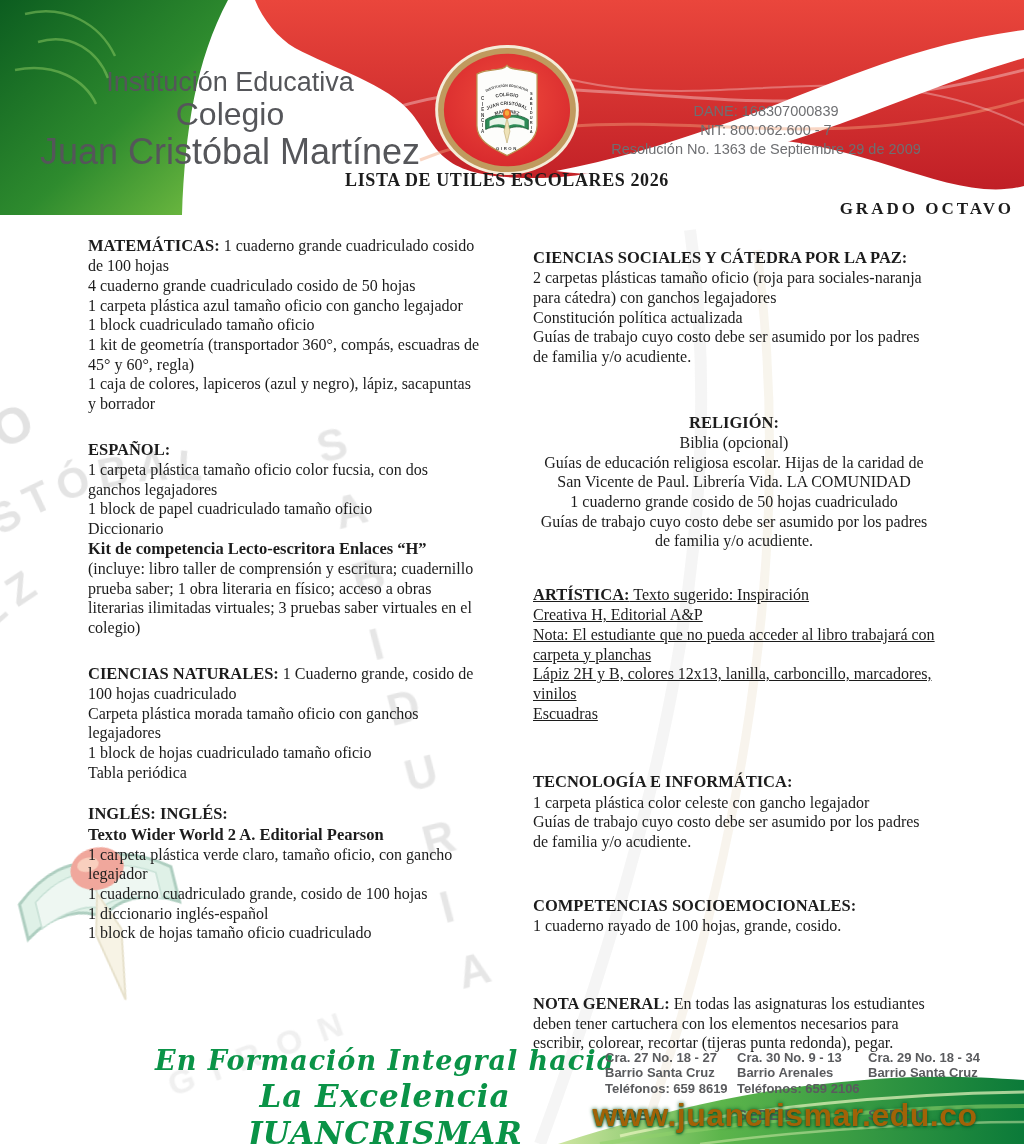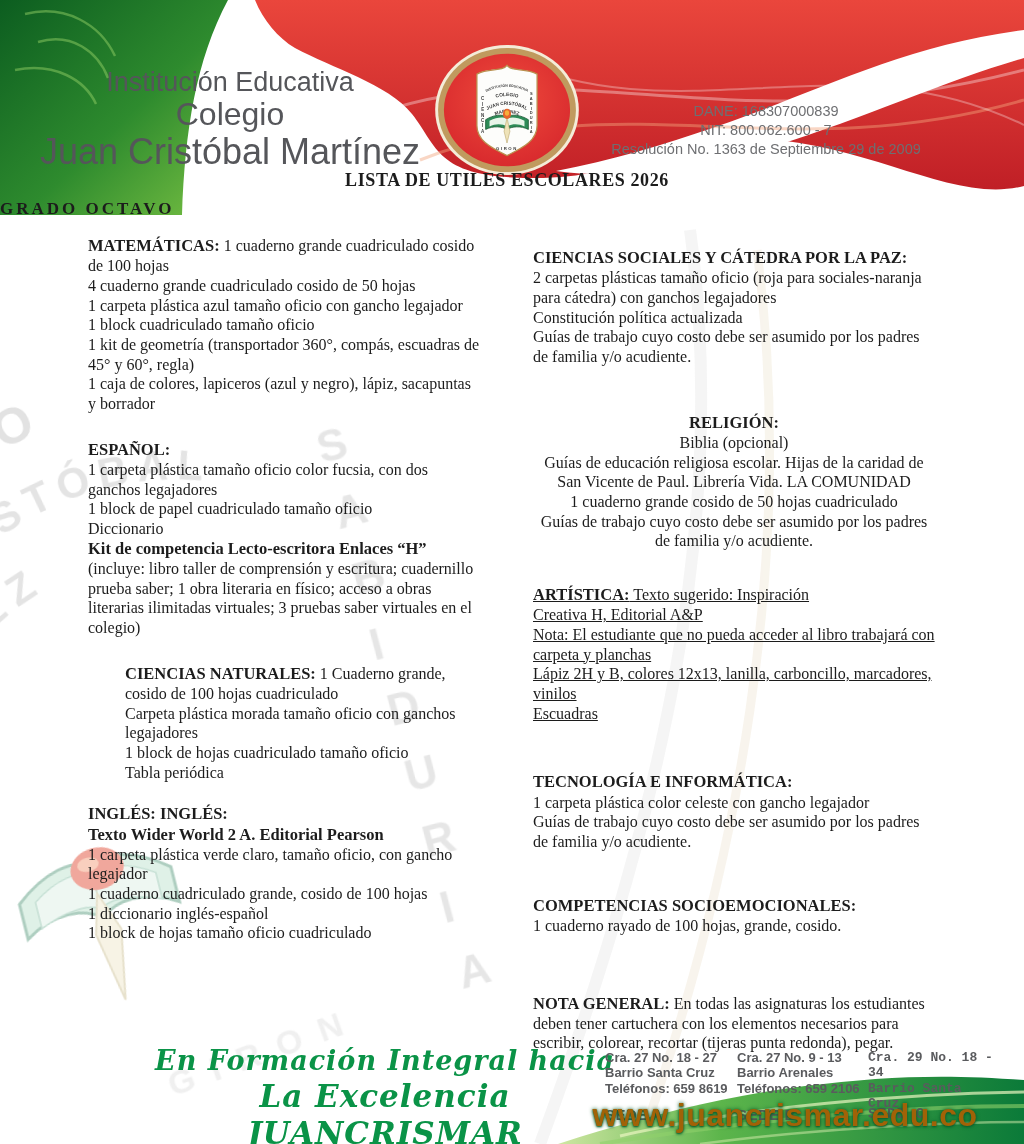--- a/index.html
+++ b/index.html
@@ -18,21 +18,21 @@
       font-family:"Liberation Sans",sans-serif;color:var(--header-gray,#55565a);}
   .school-name .l1{font-size:27px;line-height:1.08;}
   .school-name .l2{font-size:32px;line-height:1.08;}
   .school-name .l3{font-size:36px;line-height:1.1;white-space:nowrap;}
   .dane-block{position:absolute;left:598px;top:102px;width:336px;text-align:center;z-index:2;
       font-family:"Liberation Sans",sans-serif;font-size:14.5px;line-height:1.32;color:#6e6f72;}
   .crest{position:absolute;left:434px;top:44px;z-index:3;}
 
   .doc-title{position:absolute;left:0;top:170px;width:1014px;text-align:center;z-index:3;
       font-weight:bold;font-size:18px;letter-spacing:0.6px;}
-  .doc-subtitle{position:absolute;left:0;top:199px;width:1014px;text-align:left;z-index:3;
+  .doc-subtitle{position:absolute;left:0;top:199px;width:1014px;text-align:right;z-index:3;
       font-weight:bold;font-size:17px;letter-spacing:3px;}
 
   
   .col{position:absolute;z-index:2;font-size:16px;line-height:1.23;}
   .col-left{left:88px;top:236px;width:392px;}
   .col-right{left:533px;top:248px;width:402px;}
   .section .heading{font-weight:bold;font-size:16.5px;}
   .item.bold{font-weight:bold;font-size:16.5px;}
 
   
@@ -164,21 +164,21 @@
         <div class="item">1 caja de colores, lapiceros (azul y negro), lápiz, sacapuntas y borrador</div>
       </div>
       <div class="section" style="margin-top: 26px;">
         <div class="item"><span class="heading">ESPAÑOL:</span></div>
         <div class="item">1 carpeta plástica tamaño oficio color fucsia, con dos ganchos legajadores</div>
         <div class="item">1 block de papel cuadriculado tamaño oficio</div>
         <div class="item">Diccionario</div>
         <div class="item bold">Kit de competencia Lecto-escritora Enlaces “H”</div>
         <div class="item">(incluye: libro taller de comprensión y escritura; cuadernillo prueba saber; 1 obra literaria en físico; acceso a obras literarias ilimitadas virtuales; 3 pruebas saber virtuales en el colegio)</div>
       </div>
-      <div class="section" style="margin-top: 26px; margin-left: 37px;">
+      <div class="section" style="margin-top: 26px;">
         <div class="item"><span class="heading">CIENCIAS NATURALES:</span> 1 Cuaderno grande, cosido de 100 hojas cuadriculado</div>
         <div class="item">Carpeta plástica morada tamaño oficio con ganchos legajadores</div>
         <div class="item">1 block de hojas cuadriculado tamaño oficio</div>
         <div class="item">Tabla periódica</div>
       </div>
       <div class="section" style="margin-top: 22px;">
         <div class="item"><span class="heading">INGLÉS: INGLÉS:</span></div>
         <div class="item bold">Texto Wider World 2 A. Editorial Pearson</div>
         <div class="item">1 carpeta plástica verde claro, tamaño oficio, con gancho legajador</div>
         <div class="item">1 cuaderno cuadriculado grande, cosido de 100 hojas</div>
@@ -244,27 +244,27 @@
       <div class="sede" style="left: 605px; width: 128px;">
         <div class="info">
           <div>Cra. 27 No. 18 - 27</div>
           <div>Barrio Santa Cruz</div>
           <div>Teléfonos: 659 8619</div>
         </div>
         <div class="name">SEDE A</div>
       </div>
       <div class="sede" style="left: 737px; width: 128px;">
         <div class="info">
-          <div>Cra. 27 No. 9 - 13</div>
+          <div>Cra. 30 No. 9 - 13</div>
           <div>Barrio Arenales</div>
           <div>Teléfonos: 659 2106</div>
         </div>
         <div class="name">SEDE B</div>
       </div>
-      <div class="sede" style="left: 868px; width: 128px; font-family: Liberation Mono, monospace;">
+      <div class="sede" style="left: 868px; width: 128px;">
         <div class="info">
           <div>Cra. 29 No. 18 - 34</div>
           <div>Barrio Santa Cruz</div>
         </div>
         <div class="name">SEDE C</div>
       </div>
     </div>
 
   <div class="website">www.juancrismar.edu.co</div>
 

